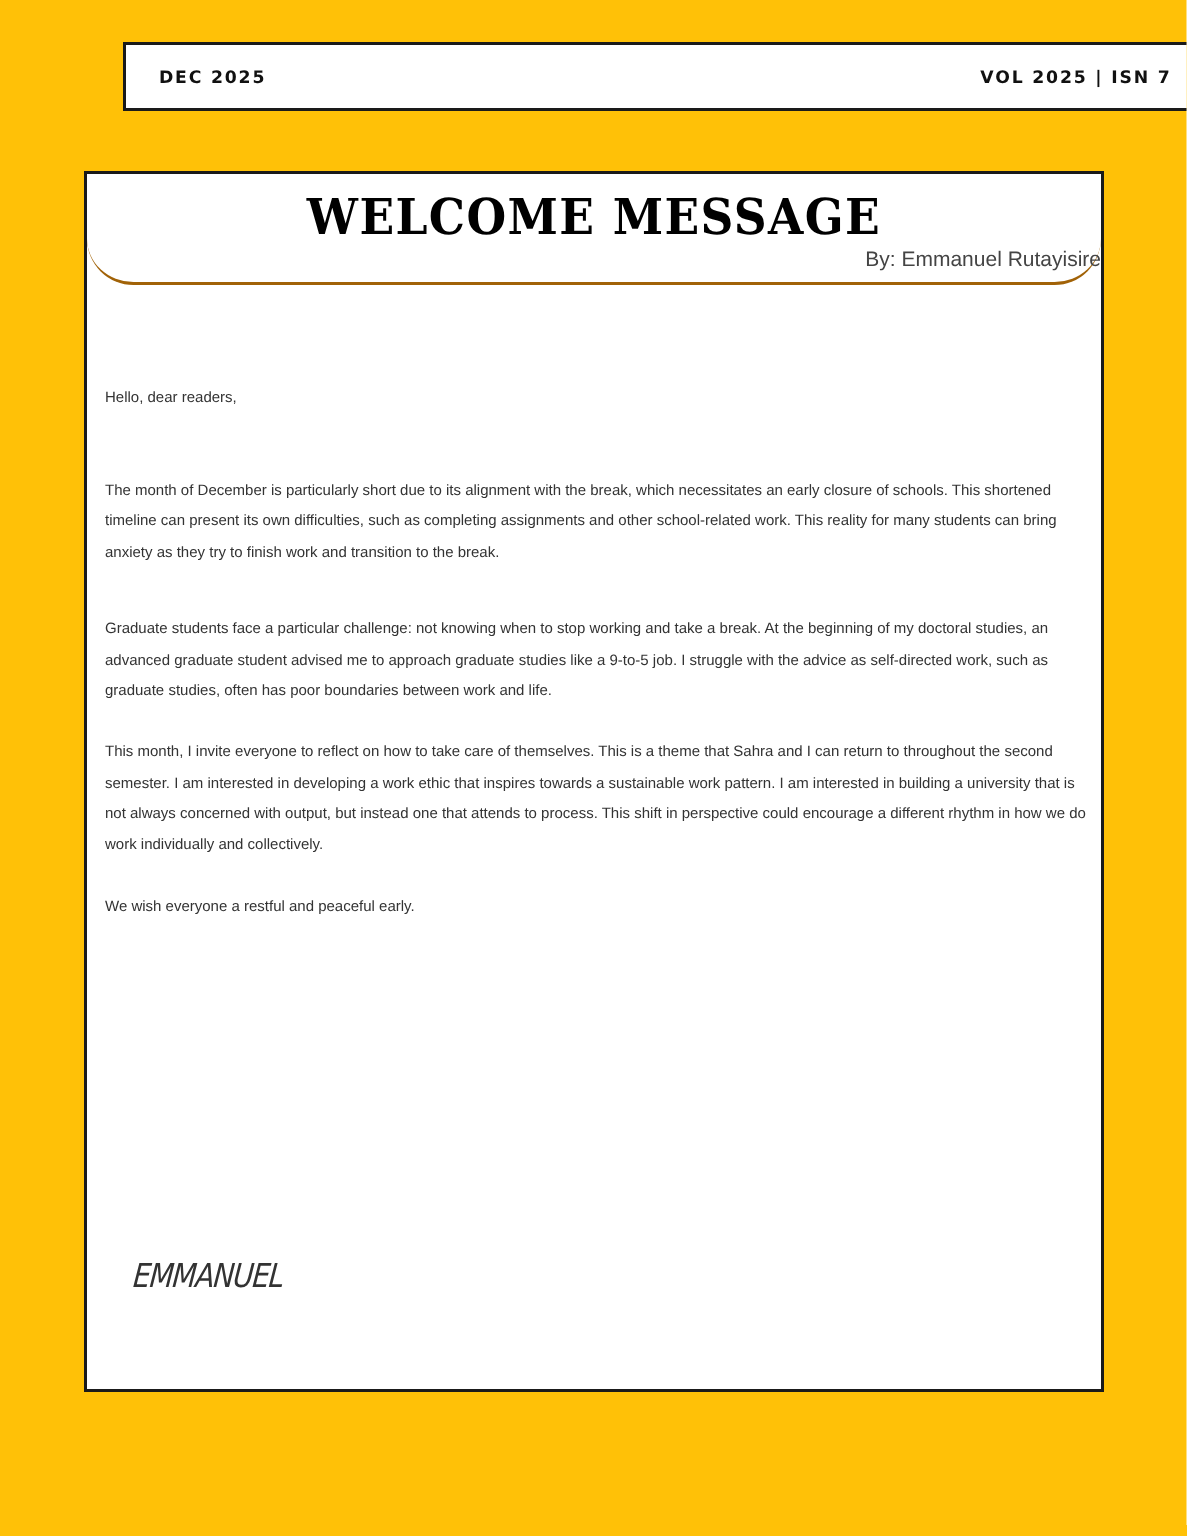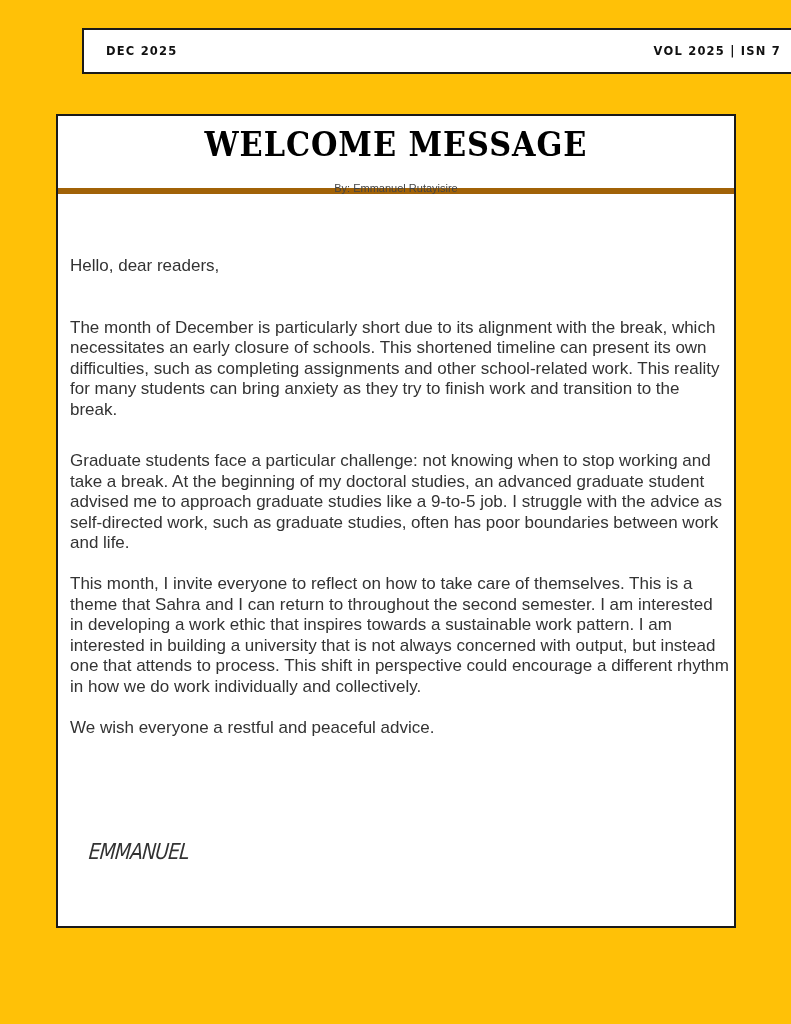--- a/index.html
+++ b/index.html
@@ -31,47 +31,49 @@
   .header-bar .left { margin-left: 0; }
   .main-box {
     position: absolute;
     left: 56px; top: 114px;
     width: 676px; height: 810px;
     background: #fff;
     border: 2px solid #1a1a1a;
   }
   .title-section {
     height: 72px;
-    border-bottom: 6px solid #a16207;
+    border-bottom: 2px solid #a16207;
     text-align: center;
     position: relative;
+    border-radius: 31px;
   }
   .title {
     font-family: "DejaVu Serif", serif;
     font-weight: bold;
     font-size: 33px;
     letter-spacing: 1px;
     color: #000;
     padding-top: 9px;
     line-height: 40px;
     transform: scaleX(0.92);
   }
   .byline {
     font-family: "Liberation Sans", sans-serif;
-    font-size: 11px;
+    font-size: 14px;
     color: #444;
-    margin-top: 16px;
+    margin-top: 0px;
     line-height: 14px;
+    text-align: right;
   }
   .body-text {
     position: absolute;
     left: 12px; top: 140px;
     width: 660px;
     font-family: "Liberation Sans", sans-serif;
-    font-size: 17px;
+    font-size: 10px;
     line-height: 20.5px;
     color: #333;
   }
   .body-text p { margin: 0; }
   .gap { height: 20.5px; }
   .gap-big { height: 31px; }
   .signature {
     position: absolute;
     left: 32px; top: 723px;
     font-family: "DejaVu Sans", sans-serif;
@@ -101,17 +103,17 @@
   <div class="body-text">
     <p>Hello, dear readers,</p>
     <div class="gap"></div>
     <div class="gap"></div>
     <p>The month of December is particularly short due to its alignment with the break, which necessitates an early closure of schools. This shortened timeline can present its own difficulties, such as completing assignments and other school-related work. This reality for many students can bring anxiety as they try to finish work and transition to the break.</p>
     <div class="gap-big"></div>
     <p>Graduate students face a particular challenge: not knowing when to stop working and take a break. At the beginning of my doctoral studies, an advanced graduate student advised me to approach graduate studies like a 9-to-5 job. I struggle with the advice as self-directed work, such as graduate studies, often has poor boundaries between work and life.</p>
     <div class="gap"></div>
     <p>This month, I invite everyone to reflect on how to take care of themselves. This is a theme that Sahra and I can return to throughout the second semester. I am interested in developing a work ethic that inspires towards a sustainable work pattern. I am interested in building a university that is not always concerned with output, but instead one that attends to process. This shift in perspective could encourage a different rhythm in how we do work individually and collectively.</p>
     <div class="gap"></div>
-    <p>We wish everyone a restful and peaceful advice.</p>
+    <p>We wish everyone a restful and peaceful early.</p>
   </div>
 
   <div class="signature">EMMANUEL</div>
 </div>
 
 </body></html>

